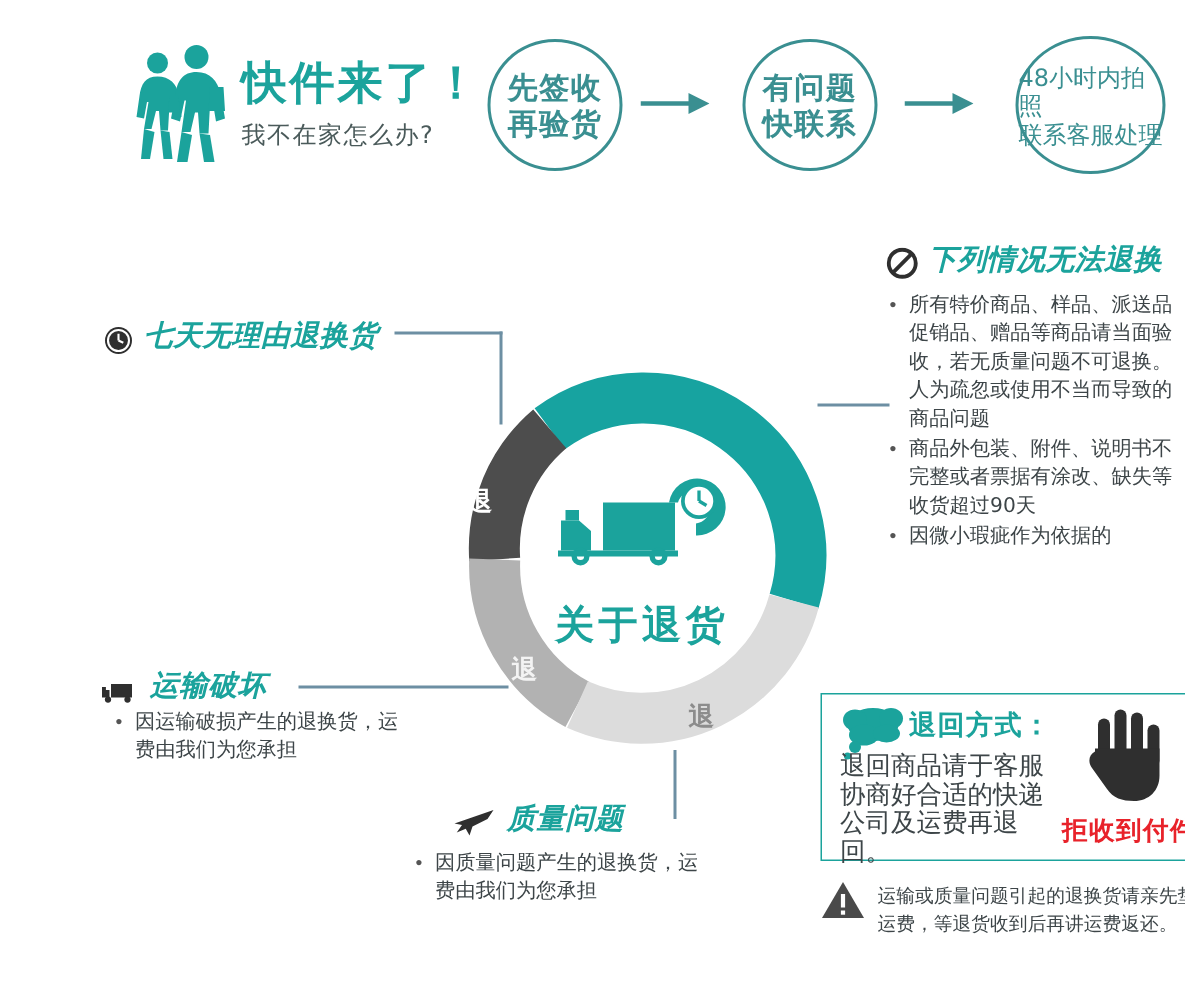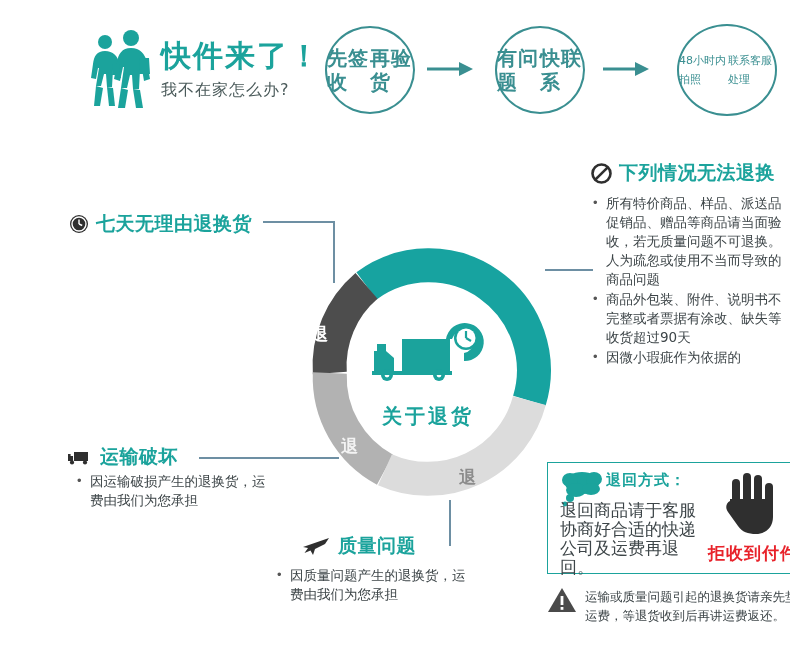--- a/index.html
+++ b/index.html
@@ -23,38 +23,38 @@
     font-family: "DejaVu Sans", "Liberation Sans", sans-serif;
   }
   .headline-sub {
     font-size: 16px; color: #4a5a5a; margin-top: 6px; letter-spacing: 1px;
     font-family: "DejaVu Sans", "Liberation Sans", sans-serif;
   }
 
   .step-ellipse {
     position: absolute; top: 26px;
     border: 2.5px solid #3a8f91; border-radius: 50%;
-    display: flex; flex-direction: row; align-items: center; justify-content: center;
+    display: flex; flex-direction: column; align-items: center; justify-content: center;
   }
   .step-ellipse .line {
     font-size: 20px; font-weight: bold; color: #3a8f91; line-height: 24px;
     letter-spacing: 1px;
     font-family: "DejaVu Sans", "Liberation Sans", sans-serif;
   }
   .step-ellipse.small .line {
-    font-size: 11px; font-weight: normal; line-height: 19px; letter-spacing: 0;
+    font-size: 16px; font-weight: normal; line-height: 19px; letter-spacing: 0;
   }
   #step1 { left: 290px; width: 90px; height: 88px; }
   #step2 { left: 460px; width: 90px; height: 88px; }
   #step3 { left: 642px; width: 100px; height: 92px; top: 24px; }
 
   .arrow-icon { position: absolute; top: 60px; width: 46px; height: 18px; }
 
   
-  .sec-title { position: absolute; display: flex; align-items: center; gap: 7px; }
+  .sec-title { position: absolute; display: flex; align-items: flex-end; gap: 7px; font-style: italic; }
   .sec-title .title-text {
     font-size: 19px; font-weight: bold; color: #1ba39c; letter-spacing: 0.5px;
     white-space: nowrap;
     font-family: "DejaVu Sans", "Liberation Sans", sans-serif;
   }
   .sec-title .title-icon { display: block; flex: none; }
 
   
   .bullets { position: absolute; }
   .bullets .bl { position: relative; padding-left: 13px; margin-bottom: 1px; }
@@ -72,36 +72,36 @@
   .ring-label {
     position: absolute; font-size: 17px; font-weight: bold;
     font-family: "DejaVu Sans", "Liberation Sans", sans-serif;
   }
   #center-stack {
     position: absolute; left: 258px; top: 238px; width: 270px; height: 270px;
     display: flex; flex-direction: column; align-items: center; justify-content: center;
     pointer-events: none;
   }
   #center-title {
-    font-size: 20px; font-weight: bold; color: #1ba39c; letter-spacing: 3px;
+    font-size: 26px; font-weight: bold; color: #1ba39c; letter-spacing: 3px;
     margin-top: 6px;
     font-family: "DejaVu Sans", "Liberation Sans", sans-serif;
   }
 
   
   .conn { position: absolute; background: #6d8fa3; }
 
   
   #return-box {
     position: absolute; left: 512px; top: 462px; width: 262px; height: 112px;
     border: 1.6px solid #1ba39c; background: #fff;
   }
   #return-title {
     position: absolute; left: 58px; top: 8px;
-    font-size: 15px; font-weight: bold; color: #1ba39c; letter-spacing: 1px;
+    font-size: 18px; font-weight: bold; color: #1ba39c; letter-spacing: 1px;
     font-family: "DejaVu Sans", "Liberation Sans", sans-serif;
   }
   #return-body {
     position: absolute; left: 12px; top: 38px; width: 148px;
     font-size: 17px; line-height: 19px; color: #3d4548;
     font-family: Liberation Sans, sans-serif;
   }
   #hand-icon { position: absolute; right: 28px; top: 6px; width: 56px; height: 66px; }
   #refuse-text {
     position: absolute; right: 10px; bottom: 8px;

